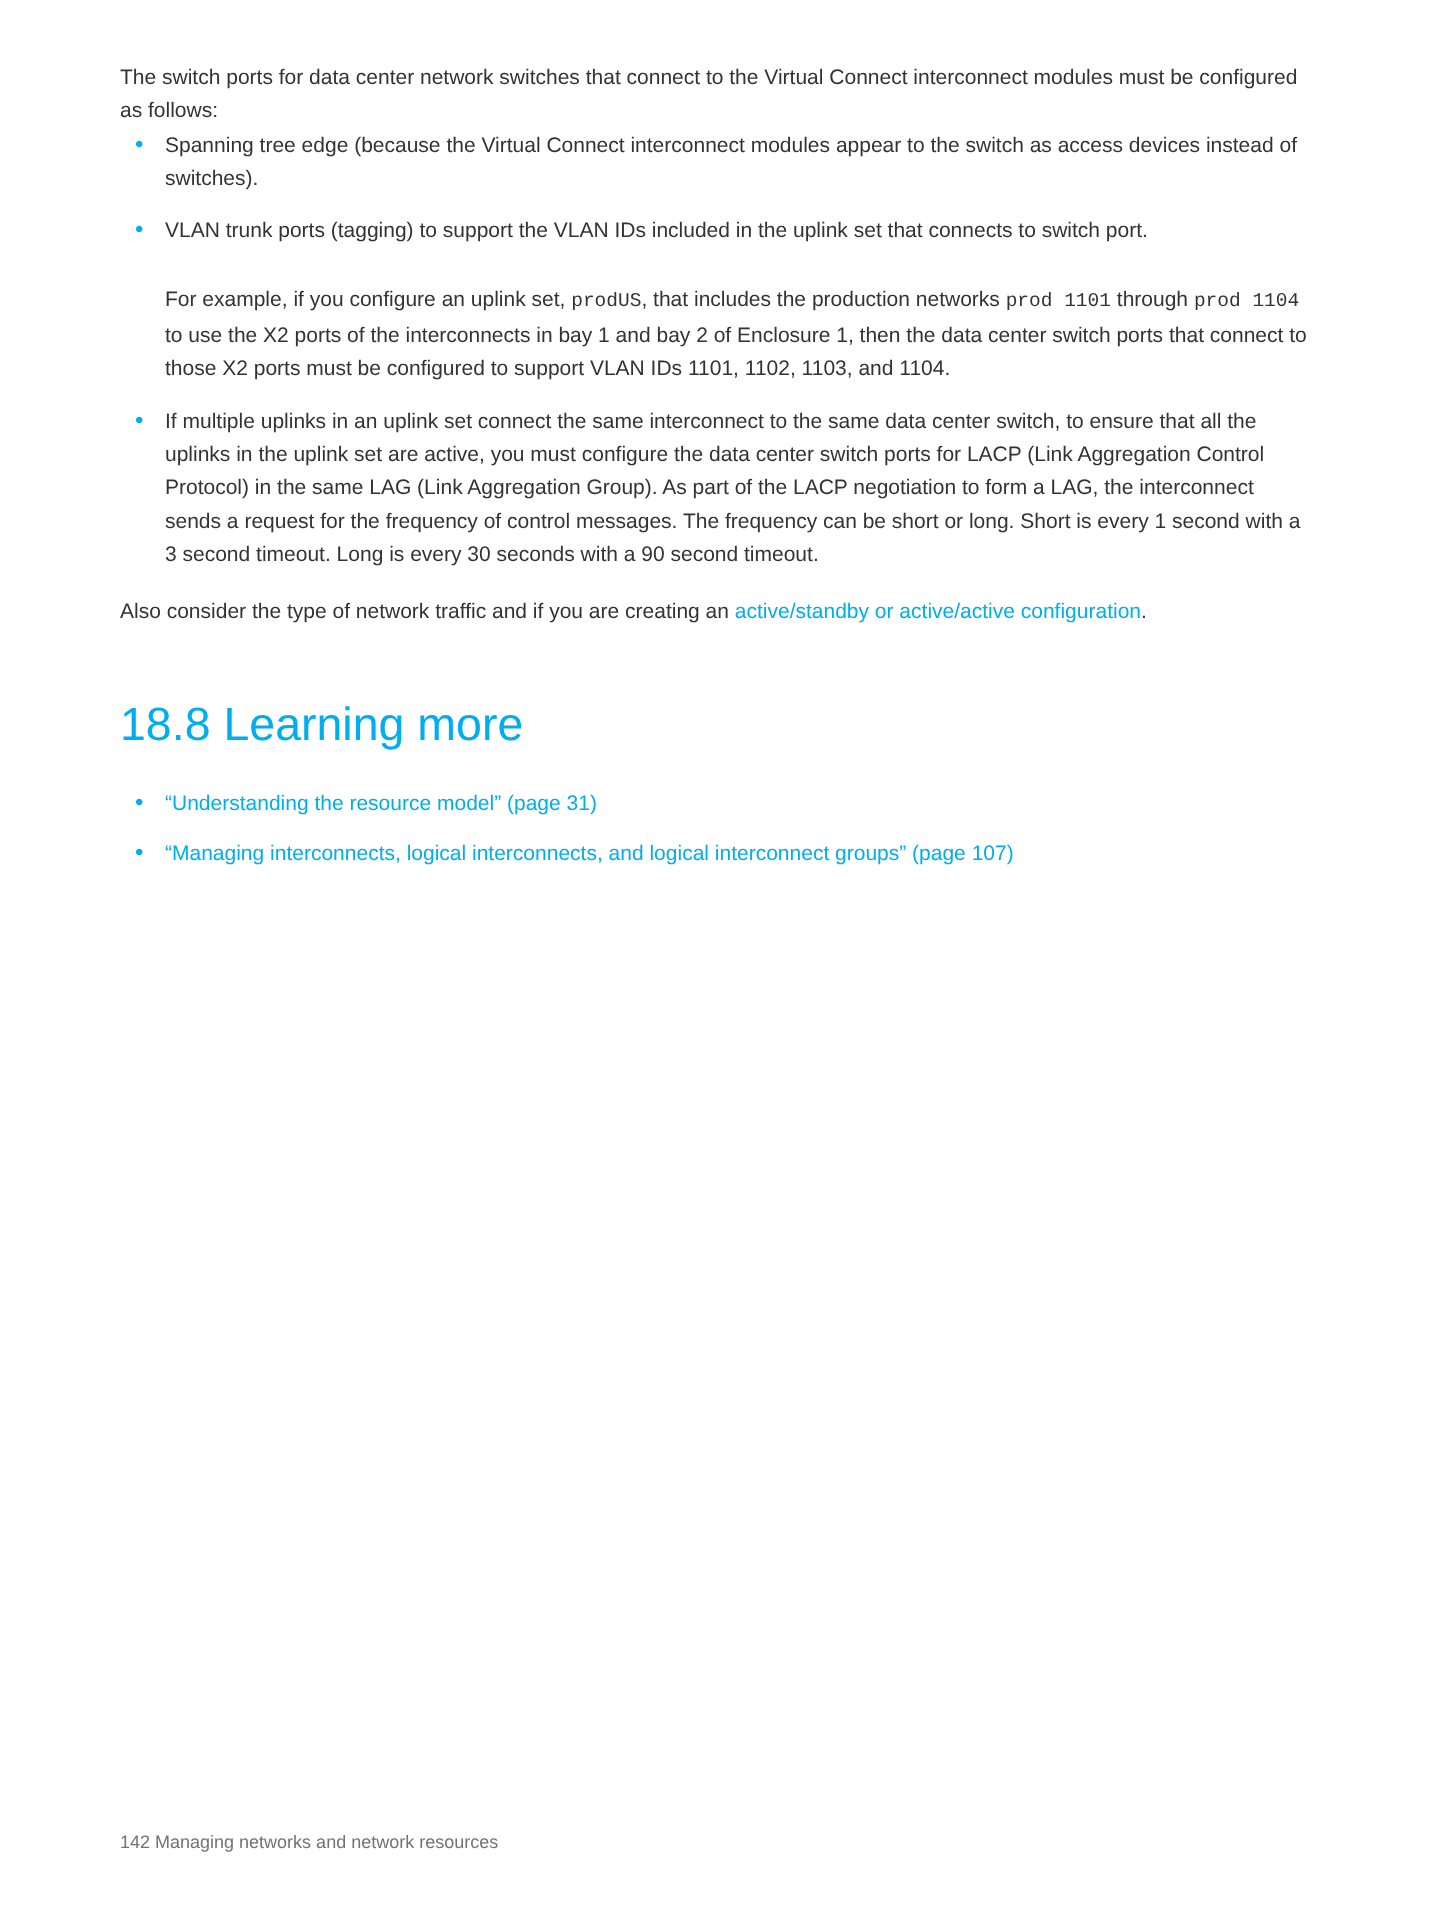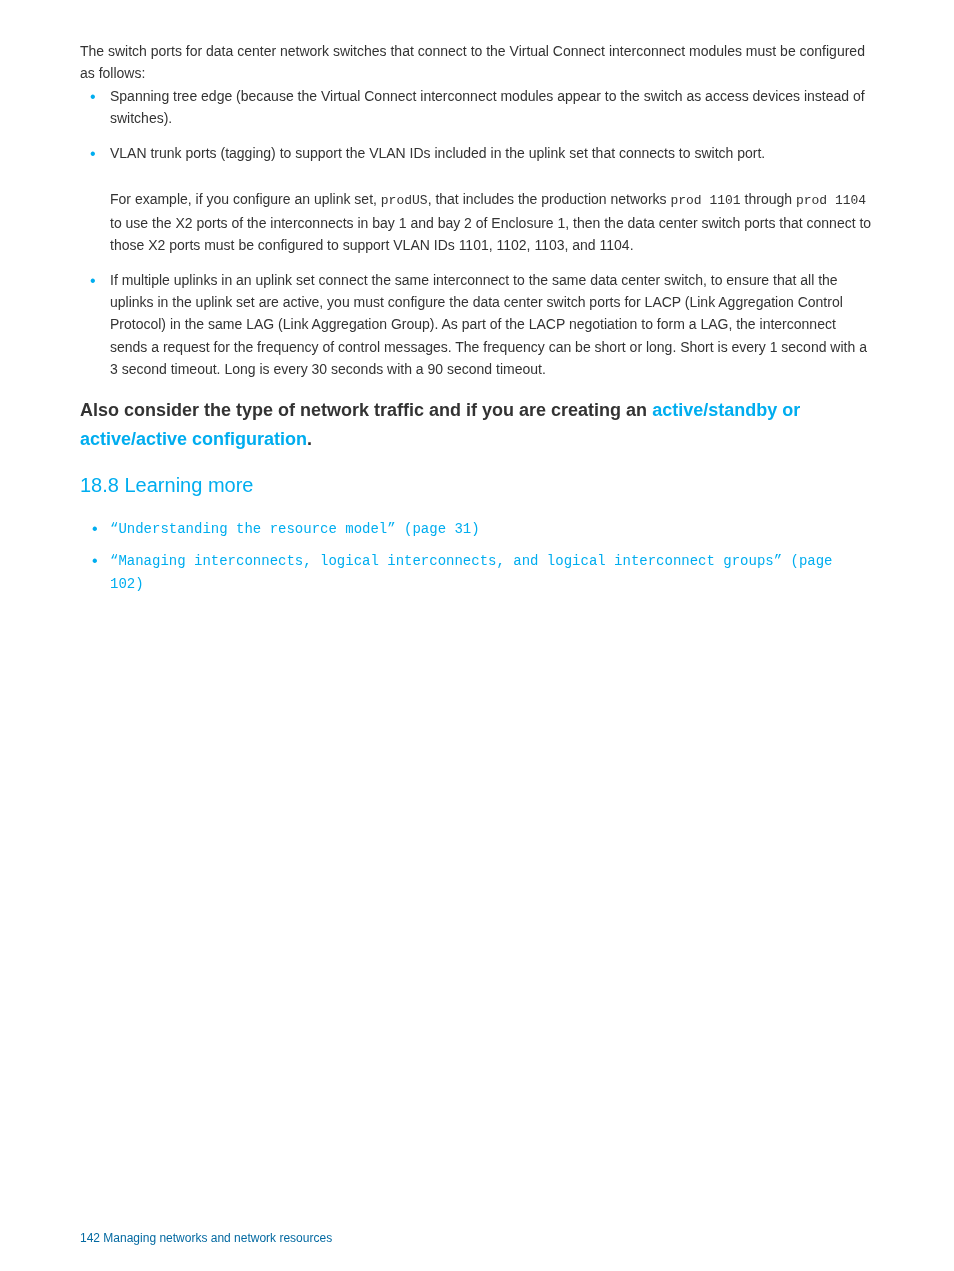--- a/index.html
+++ b/index.html
@@ -67,32 +67,31 @@
       font-size: 13px;
     }
 
     .link {
       color: #00adef;
       text-decoration: none;
       cursor: pointer;
     }
 
     .section-heading {
-      font-size: 20px;
+      font-size: 31px;
       font-weight: normal;
       color: #00adef;
-      margin: 16px 0 18px 0;
+      margin: 41px 0 18px 0;
       font-family: Arial, Helvetica, sans-serif;
     }
 
     .learning-list {
       list-style: none;
       margin: 0 0 20px 0;
       padding: 0;
-      font-family: Liberation Mono, monospace;
     }
 
     .learning-list li {
       padding-left: 30px;
       position: relative;
       margin-bottom: 10px;
       font-size: 14px;
       line-height: 1.6;
     }
 
@@ -100,32 +99,31 @@
       content: "•";
       position: absolute;
       left: 10px;
       color: #00adef;
       font-size: 16px;
       line-height: 1.5;
     }
 
     .footer {
       position: absolute;
-      bottom: 24px;
+      bottom: 34px;
       left: 80px;
       font-size: 12px;
-      color: #0369a1;
+      color: #737373;
     }
 
     .also-consider {
       margin-bottom: 4px;
-      font-size: 18px;
+      font-size: 14px;
       color: #333333;
       line-height: 1.6;
-      font-weight: bold;
     }
   </style>
 </head>
 <body>
 
 <div class="page">
 
   <p class="body-text">The switch ports for data center network switches that connect to the Virtual Connect interconnect modules must be configured as follows:</p>
 
   <ul class="bullet-list">
@@ -150,18 +148,18 @@
     <span>Also consider the type of network traffic and if you are creating an </span><a class="link" href="#">active/standby or active/active configuration</a><span>.</span>
   </p>
 
   <h2 class="section-heading">18.8 Learning more</h2>
 
   <ul class="learning-list">
     <li>
       <a class="link" href="#">“Understanding the resource model” (page 31)</a>
     </li>
     <li>
-      <a class="link" href="#">“Managing interconnects, logical interconnects, and logical interconnect groups” (page 102)</a>
+      <a class="link" href="#">“Managing interconnects, logical interconnects, and logical interconnect groups” (page 107)</a>
     </li>
   </ul>
 
   <div class="footer">142    Managing networks and network resources</div>
 </div>
 
 </body></html>

